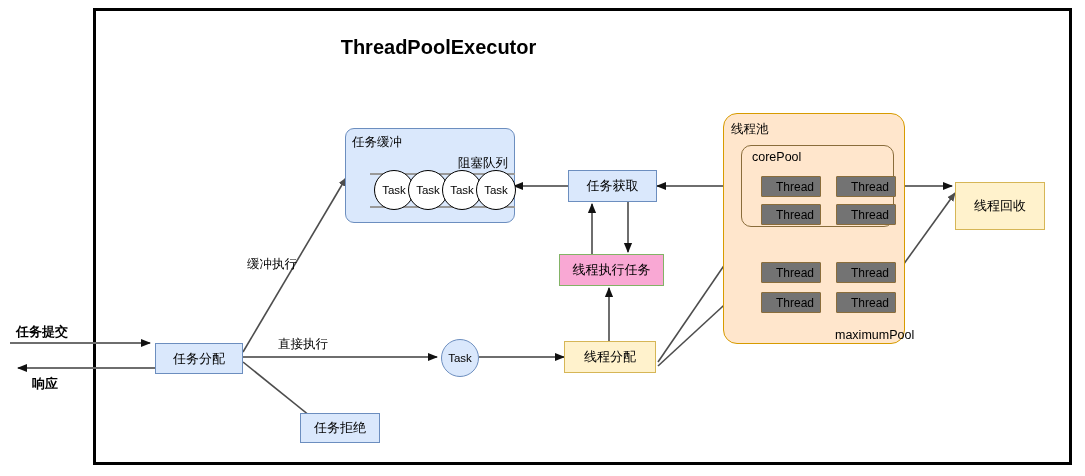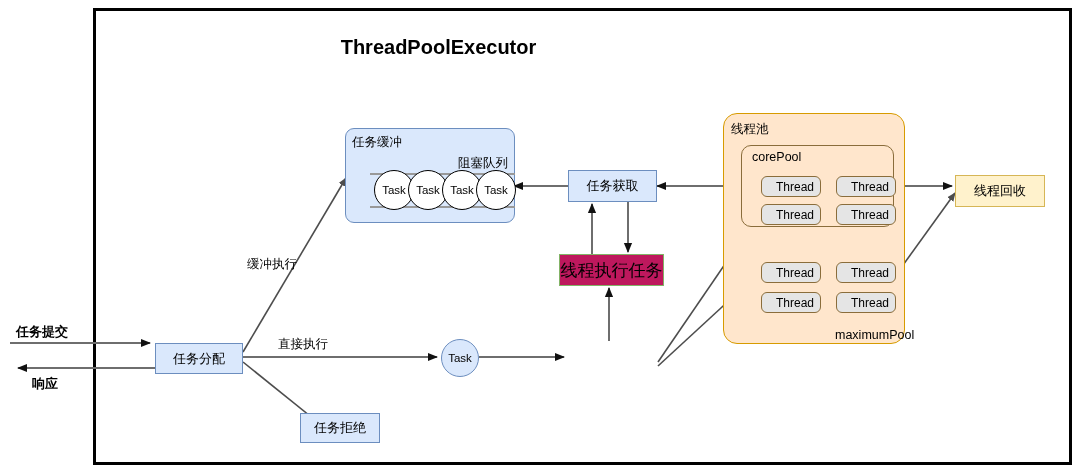--- a/index.html
+++ b/index.html
@@ -1,25 +1,25 @@
 <!DOCTYPE html>
 <html><head>
 <meta charset="utf-8">
 <style>
   html,body{margin:0;padding:0;background:#ffffff;}
   body{font-family:"Liberation Sans","DejaVu Sans",sans-serif;}
   #stage{position:relative;width:1085px;height:476px;background:#fff;overflow:hidden;}
   #svg-layer{position:absolute;left:0;top:0;width:1085px;height:476px;}
   .node{position:absolute;box-sizing:border-box;display:flex;align-items:center;justify-content:center;text-align:center;}
   .blue-box{background:#dae8fc;border:1px solid #6c8ebf;color:#000;font-size:13px;}
-  .green-box{background:#be185d;border:1px solid #82b366;color:#000;font-size:17px;}
+  .green-box{background:#f9a8d4;border:1px solid #82b366;color:#000;font-size:13px;}
   .yellow-box{background:#fff2cc;border:1px solid #d6b656;color:#000;font-size:13px;}
   .pool-box{background:#ffe6cc;border:1px solid #d79b00;border-radius:14px;}
   .core-box{background:transparent;border:1px solid #8a6d3b;border-radius:10px;}
-  .thread-box{background:#e5e5e5;border:1px solid #8a6d3b;border-radius:6px;font-size:12px;color:#000;padding-left:8px;}
+  .thread-box{background:#737373;border:1px solid #8a6d3b;border-radius:1px;font-size:12px;color:#000;padding-left:8px;}
   .plain-label{position:absolute;font-size:12.5px;color:#000;white-space:nowrap;}
   .bold-label{font-weight:bold;font-size:13px;}
   .title{position:absolute;font-weight:bold;font-size:20px;color:#000;white-space:nowrap;}
   .task-circle{position:absolute;width:38px;height:38px;border-radius:50%;background:#ffffff;border:1.6px solid #000;display:flex;align-items:center;justify-content:center;font-size:11.5px;color:#000;}
   .task-blue{position:absolute;width:36px;height:36px;border-radius:50%;background:#dae8fc;border:1.3px solid #6c8ebf;display:flex;align-items:center;justify-content:center;font-size:11.5px;color:#000;}
   .outer-frame{position:absolute;border:3px solid #000;box-sizing:border-box;}
   .queue-line{position:absolute;background:#999;height:2px;}
   .sub-label{position:absolute;font-size:12.5px;color:#000;white-space:nowrap;}
 </style>
 </head>
@@ -94,33 +94,34 @@
   <div class="task-circle" style="left:408px;top:170px;">Task</div>
   <div class="task-circle" style="left:442px;top:170px;">Task</div>
   <div class="task-circle" style="left:476px;top:170px;">Task</div>
 
   <div class="node blue-box" style="left:568px;top:170px;width:89px;height:32px;">任务获取</div>
 
   <div class="node green-box" style="left:559px;top:254px;width:105px;height:32px;">线程执行任务</div>
 
   <div class="task-blue" style="left:441px;top:339px;">Task</div>
 
+  <div class="node yellow-box" style="left:564px;top:341px;width:92px;height:32px;">线程分配</div>
 
   <div class="node pool-box" style="left:723px;top:113px;width:182px;height:231px;display:block;"></div>
   <div class="sub-label" style="left:731px;top:121px;">线程池</div>
   <div class="sub-label" style="left:835px;top:328px;">maximumPool</div>
 
   <div class="node core-box" style="left:741px;top:145px;width:153px;height:82px;display:block;"></div>
   <div class="sub-label" style="left:752px;top:150px;">corePool</div>
 
   <div class="node thread-box" style="left:761px;top:176px;width:60px;height:21px;">Thread</div>
   <div class="node thread-box" style="left:836px;top:176px;width:60px;height:21px;">Thread</div>
   <div class="node thread-box" style="left:761px;top:204px;width:60px;height:21px;">Thread</div>
   <div class="node thread-box" style="left:836px;top:204px;width:60px;height:21px;">Thread</div>
 
   <div class="node thread-box" style="left:761px;top:262px;width:60px;height:21px;">Thread</div>
   <div class="node thread-box" style="left:836px;top:262px;width:60px;height:21px;">Thread</div>
   <div class="node thread-box" style="left:761px;top:292px;width:60px;height:21px;">Thread</div>
   <div class="node thread-box" style="left:836px;top:292px;width:60px;height:21px;">Thread</div>
 
-  <div class="node yellow-box" style="left:955px;top:175px;width:90px;height:32px;">线程回收</div>
+  <div class="node yellow-box" style="left:955px;top:182px;width:90px;height:48px;">线程回收</div>
 
 </div>
 
 </body></html>

